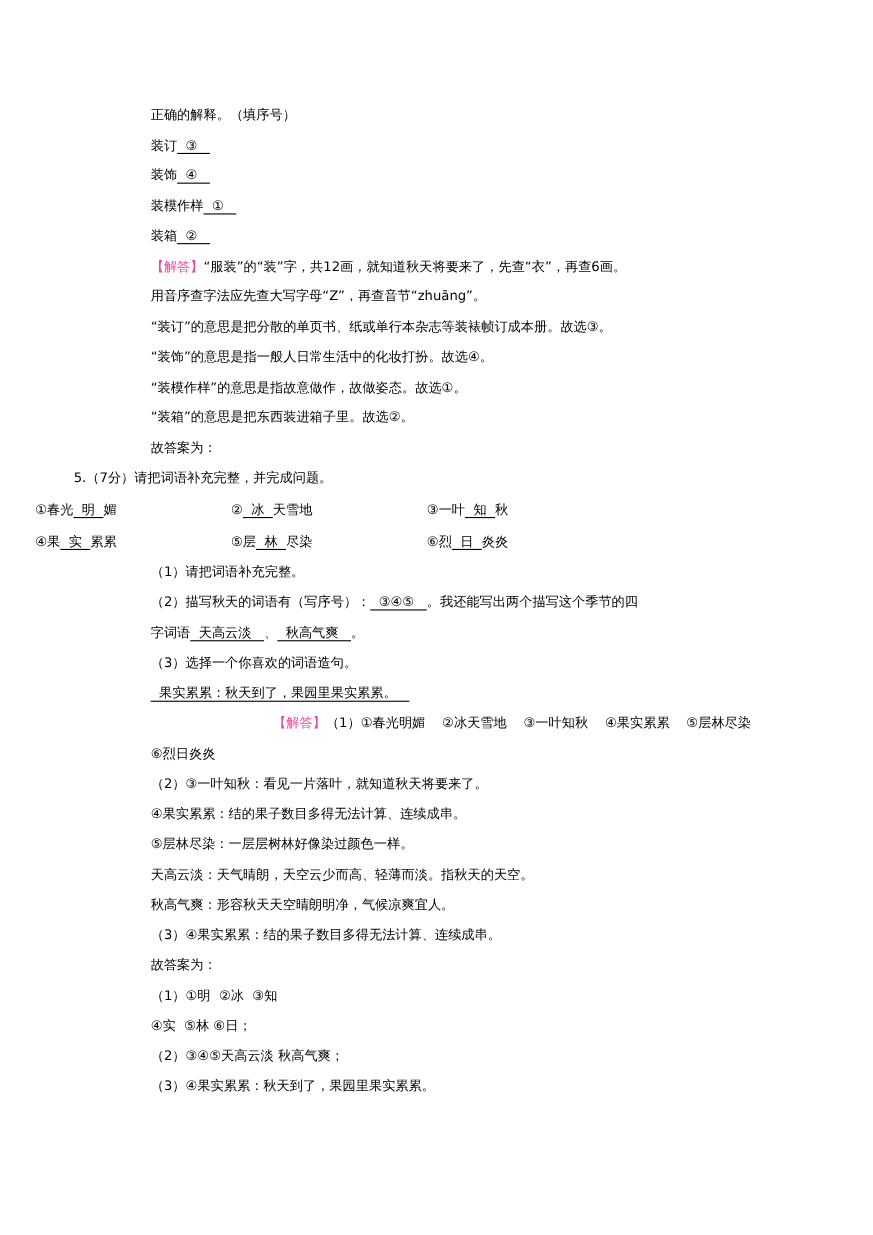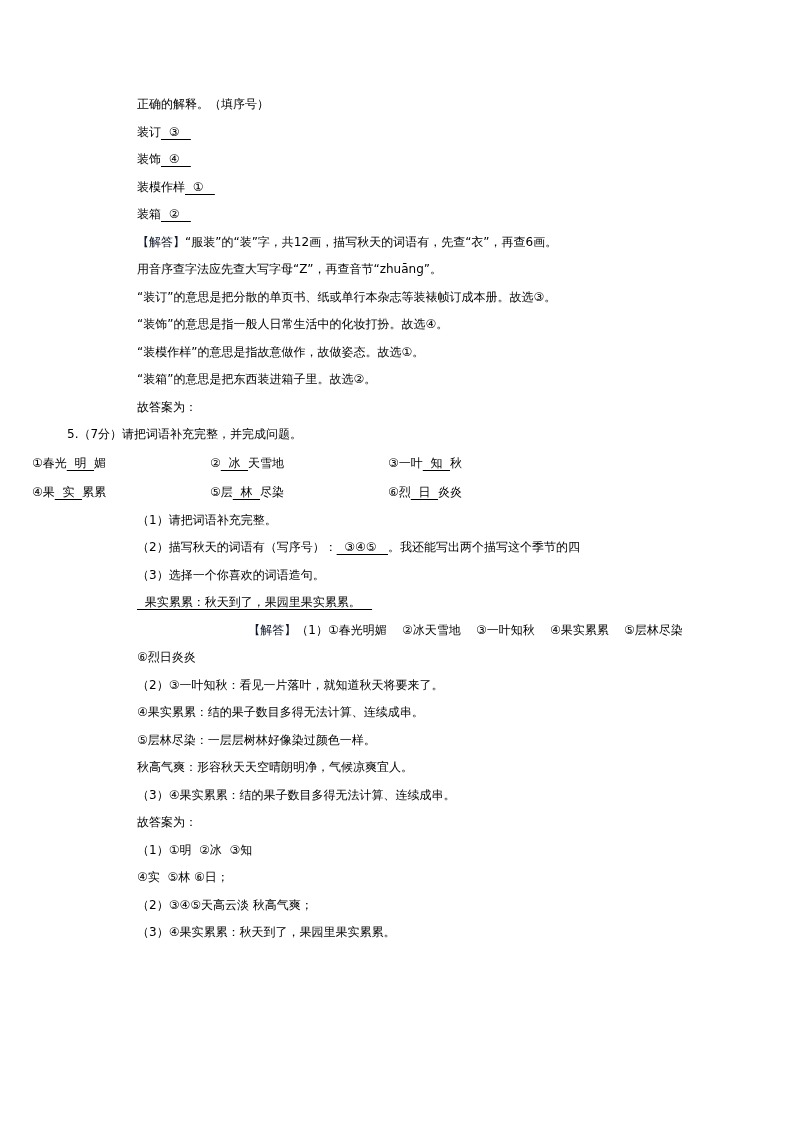--- a/index.html
+++ b/index.html
@@ -3,60 +3,62 @@
 <meta charset="utf-8">
 <style>
   html, body { margin: 0; padding: 0; background: #ffffff; }
   body { width: 794px; height: 1123px; position: relative; overflow: hidden;
          font-family: "DejaVu Sans", "Liberation Sans", sans-serif; color: #000; }
   .page { position: absolute; left: 0; top: 91px; width: 794px; }
   .line { height: 27.5px; line-height: 27.5px; font-size: 12px; padding-left: 137px; white-space: nowrap; }
   .line.q { padding-left: 67px; }
   .line.row { height: 29px; line-height: 29px; padding-left: 32px; }
   .u { text-decoration: underline; text-underline-offset: 3px; white-space: pre; }
-  .ans { color: #0f172a; }
+  .ans { color: #ec4899; }
   .cell { display: inline-block; width: 178px; }
 </style>
 </head>
 <body>
 
 <div class="page">
   <div class="line">正确的解释。（填序号）</div>
   <div class="line"><span>装订</span><span class="u">  ③   </span></div>
   <div class="line"><span>装饰</span><span class="u">  ④   </span></div>
   <div class="line"><span>装模作样</span><span class="u">  ①   </span></div>
   <div class="line"><span>装箱</span><span class="u">  ②   </span></div>
 
-  <div class="line"><span class="ans">【解答】</span><span>“服装”的“装”字，共12画，描写秋天的词语有，先查“衣”，再查6画。</span></div>
+  <div class="line"><span class="ans">【解答】</span><span>“服装”的“装”字，共12画，就知道秋天将要来了，先查“衣”，再查6画。</span></div>
   <div class="line">用音序查字法应先查大写字母“Z”，再查音节“zhuāng”。</div>
   <div class="line">“装订”的意思是把分散的单页书、纸或单行本杂志等装裱帧订成本册。故选③。</div>
   <div class="line">“装饰”的意思是指一般人日常生活中的化妆打扮。故选④。</div>
   <div class="line">“装模作样”的意思是指故意做作，故做姿态。故选①。</div>
   <div class="line">“装箱”的意思是把东西装进箱子里。故选②。</div>
   <div class="line">故答案为：</div>
 
   <div class="line q">5.（7分）请把词语补充完整，并完成问题。</div>
 
   <div class="line row">
     <span class="cell"><span>①春光</span><span class="u">  明  </span><span>媚</span></span><span class="cell"><span>②</span><span class="u">  冰  </span><span>天雪地</span></span><span class="cell"><span>③一叶</span><span class="u">  知  </span><span>秋</span></span>
   </div>
   <div class="line row">
     <span class="cell"><span>④果</span><span class="u">  实  </span><span>累累</span></span><span class="cell"><span>⑤层</span><span class="u">  林  </span><span>尽染</span></span><span class="cell"><span>⑥烈</span><span class="u">  日  </span><span>炎炎</span></span>
   </div>
 
   <div class="line">（1）请把词语补充完整。</div>
   <div class="line"><span>（2）描写秋天的词语有（写序号）：</span><span class="u">  ③④⑤   </span><span>。我还能写出两个描写这个季节的四</span></div>
+  <div class="line"><span>字词语</span><span class="u">  天高云淡   </span><span>、</span><span class="u">  秋高气爽   </span><span>。</span></div>
   <div class="line">（3）选择一个你喜欢的词语造句。</div>
   <div class="line"><span class="u">  果实累累：秋天到了，果园里果实累累。   </span></div>
 
   <div class="line" style="white-space:pre;text-align:center;"><span class="ans">【解答】</span><span>（1）①春光明媚    ②冰天雪地    ③一叶知秋    ④果实累累    ⑤层林尽染</span></div>
   <div class="line">⑥烈日炎炎</div>
   <div class="line">（2）③一叶知秋：看见一片落叶，就知道秋天将要来了。</div>
   <div class="line">④果实累累：结的果子数目多得无法计算、连续成串。</div>
   <div class="line">⑤层林尽染：一层层树林好像染过颜色一样。</div>
+  <div class="line">天高云淡：天气晴朗，天空云少而高、轻薄而淡。指秋天的天空。</div>
   <div class="line">秋高气爽：形容秋天天空晴朗明净，气候凉爽宜人。</div>
   <div class="line">（3）④果实累累：结的果子数目多得无法计算、连续成串。</div>
   <div class="line">故答案为：</div>
   <div class="line" style="white-space:pre;">（1）①明  ②冰  ③知</div>
   <div class="line" style="white-space:pre;">④实  ⑤林 ⑥日；</div>
   <div class="line" style="white-space:pre;">（2）③④⑤天高云淡 秋高气爽；</div>
   <div class="line">（3）④果实累累：秋天到了，果园里果实累累。</div>
 </div>
 
 </body></html>

